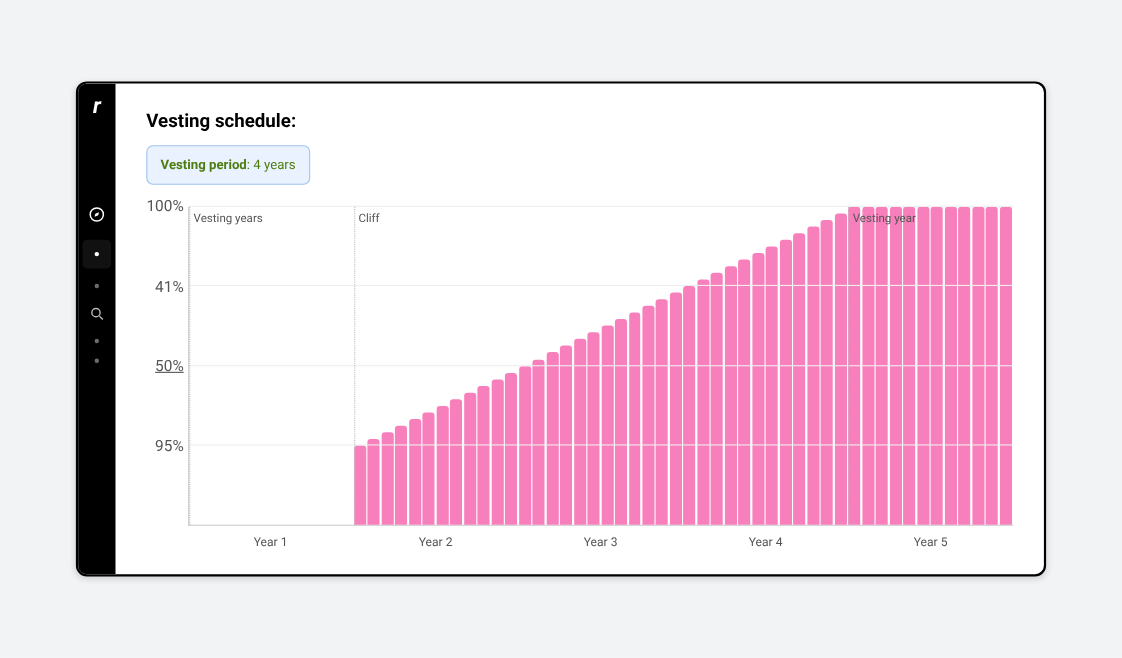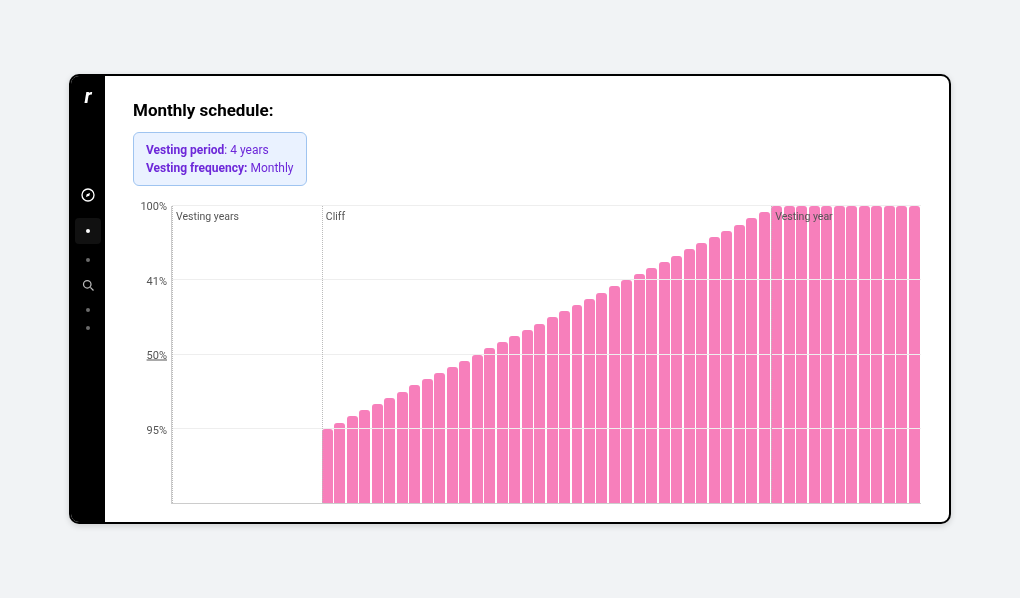--- a/index.html
+++ b/index.html
@@ -67,40 +67,40 @@
     color: #000;
     margin-bottom: 12px;
   }
   .info-box {
     display: inline-block;
     background: #eaf2ff;
     border: 1px solid #9fc4f0;
     border-radius: 6px;
     padding: 8px 12px;
     font-size: 12px;
-    color: #6d28d9;
+    color: #4d7c0f;
     line-height: 1.5;
     width: max-content;
   }
   .info-box b { font-weight: 700; }
   .chart-area {
     flex: 1;
     margin-top: 20px;
     position: relative;
     display: flex;
   }
   .y-axis {
     width: 38px;
     position: relative;
   }
   .y-tick {
     position: absolute;
     right: 4px;
     transform: translateY(50%);
-    font-size: 11px;
+    font-size: 14px;
     color: #555;
   }
   .plot {
     flex: 1;
     position: relative;
     border-left: 1px solid #ccc;
     border-bottom: 1px solid #ccc;
   }
   .gridline {
     position: absolute;
@@ -169,28 +169,25 @@
       <svg width="15" height="15" viewBox="0 0 24 24" fill="none" stroke="#bbb" stroke-width="2">
         <circle cx="10" cy="10" r="6"></circle>
         <line x1="15" y1="15" x2="20" y2="20"></line>
       </svg>
     </div>
     <div class="sb-dot"></div>
     <div class="sb-dot"></div>
   </div>
 
   <div class="content">
-    <div class="title">Monthly schedule:</div>
+    <div class="title">Vesting schedule:</div>
 
     <div class="info-box">
       <div>
         <b>Vesting period</b><span>: </span><span>4 years</span>
-      </div>
-      <div>
-        <b>Vesting frequency:</b><span> </span><span>Monthly</span>
       </div>
     </div>
 
     <div class="chart-area">
       <div class="y-axis" id="y-axis">
           <div class="y-tick" style="bottom: 25%;">95%</div>
           <div class="y-tick" style="bottom: 50%; text-decoration: underline;">50%</div>
           <div class="y-tick" style="bottom: 75%;">41%</div>
           <div class="y-tick" style="bottom: 100%;">100%</div>
         </div>
@@ -262,14 +259,21 @@
           <div class="gridline" style="bottom: 75%;"></div>
           <div class="gridline" style="bottom: 100%;"></div>
           <div class="vline" style="left: 0%;"></div>
           <div class="vlabel" style="left: calc(0% + 4px);">Vesting years</div>
           <div class="vline" style="left: 20%;"></div>
           <div class="vlabel" style="left: calc(20% + 4px);">Cliff</div>
           <div class="vline" style="left: 80%;"></div>
           <div class="vlabel" style="left: calc(80% + 4px);">Vesting year</div>
         </div>
     </div>
+    <div class="x-axis" id="x-axis">
+        <div class="x-label" style="left: 10%;">Year 1</div>
+        <div class="x-label" style="left: 30%;">Year 2</div>
+        <div class="x-label" style="left: 50%;">Year 3</div>
+        <div class="x-label" style="left: 70%;">Year 4</div>
+        <div class="x-label" style="left: 90%;">Year 5</div>
+      </div>
   </div>
 </div>
 
 </body></html>

